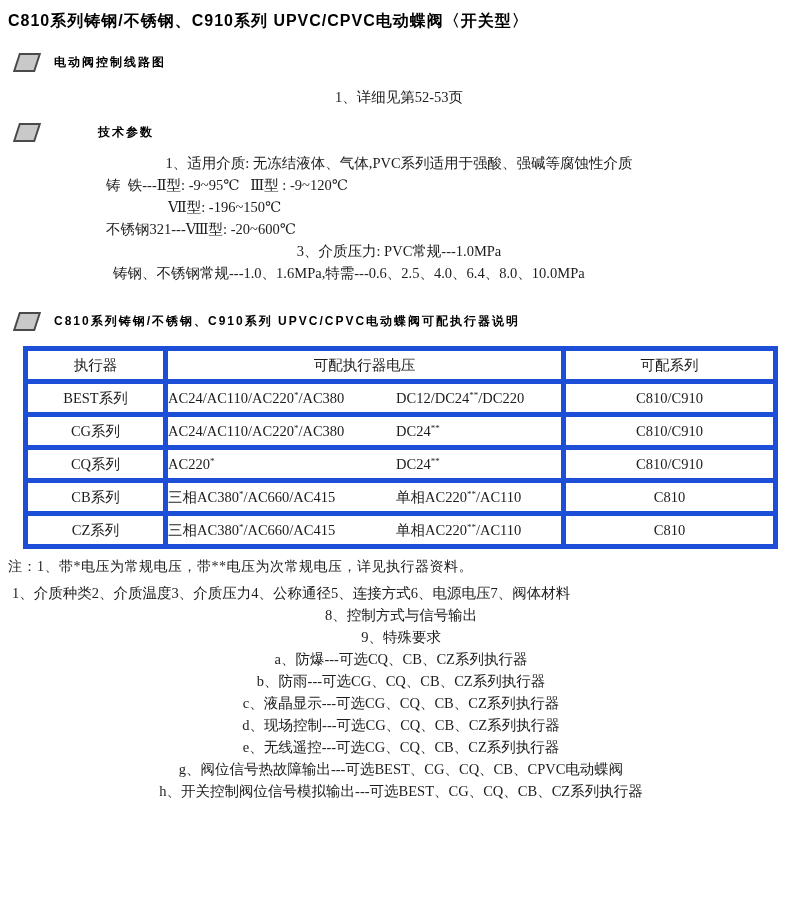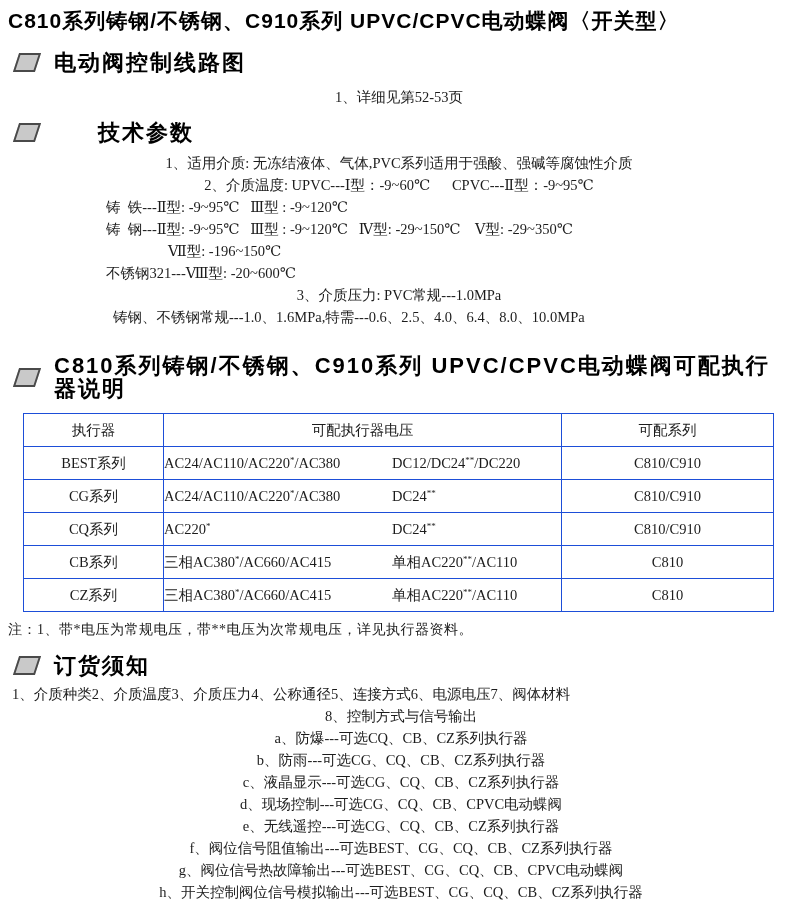--- a/index.html
+++ b/index.html
@@ -6,28 +6,28 @@
   html, body { margin: 0; padding: 0; }
   body {
     width: 800px; height: 922px; overflow: hidden;
     background: #ffffff; color: #1c1c1c;
     font-family: "Liberation Serif", "DejaVu Serif", serif;
   }
   .page { padding: 6px 10px 0 8px; }
 
   .title {
     font-family: "Liberation Sans", "DejaVu Sans", sans-serif;
-    font-size: 21px; font-weight: 700; color: #000;
+    font-size: 16px; font-weight: 700; color: #000;
     letter-spacing: 1px; margin: 2px 0 0 0; line-height: 26px;
   }
 
   .sec-head {
     display: flex; align-items: center;
     font-family: "Liberation Sans", "DejaVu Sans", sans-serif;
-    font-weight: 700; font-size: 22px; color: #000;
+    font-weight: 700; font-size: 12px; color: #000;
     letter-spacing: 2px; line-height: 23px;
   }
   .para-icon {
     display: inline-block; width: 22px; height: 19px;
     background: #c9c9c9; border: 2px solid #4a4a4a;
     transform: skewX(-18deg); margin: 0 16px 0 8px; flex: 0 0 auto;
   }
 
   #sec-wiring { margin-top: 17px; }
   #wiring-line { margin-top: 12px; }
@@ -42,21 +42,21 @@
   .ind2 { padding-left: 160px; }
   .ind3 { padding-left: 105px; }
 
   #sec-acc { margin-top: 26px; }
 
   table.acc {
     border-collapse: collapse; table-layout: fixed;
     width: 750px; margin: 13px 0 0 15px;
   }
   table.acc th, table.acc td {
-    border: 1px solid #1d4ed8; height: 33px;
+    border: 5px solid #1d4ed8; height: 33px;
     font-size: 14.5px; font-weight: 400; padding: 0;
     color: #1c1c1c; overflow: hidden;
   }
   table.acc th { text-align: center; }
   td.c1, td.c3 { text-align: center; }
   td.c2 { padding-left: 26px; text-align: left; }
   .v-ac { display: inline-block; width: 228px; }
   .v-dc { display: inline-block; }
   .sup { font-size: 9px; position: relative; top: -5px; letter-spacing: 0; }
 
@@ -83,23 +83,21 @@
     <span>电动阀控制线路图</span>
   </div>
   <div class="body-line ind0" id="wiring-line">1、详细见第52-53页</div>
 
   <div class="sec-head" id="sec-tech">
     <span class="para-icon"></span>
     <span>技术参数</span>
   </div>
   <div id="tech-lines">
       <div class="body-line ind0">1、适用介质: 无冻结液体、气体,PVC系列适用于强酸、强碱等腐蚀性介质</div>
-      <div class="body-line ind0">2、介质温度: UPVC---Ⅰ型：-9~60℃      CPVC---Ⅱ型：-9~95℃</div>
       <div class="body-line ind1">铸  铁---Ⅱ型: -9~95℃   Ⅲ型 : -9~120℃</div>
-      <div class="body-line ind1">铸  钢---Ⅱ型: -9~95℃   Ⅲ型 : -9~120℃   Ⅳ型: -29~150℃    Ⅴ型: -29~350℃</div>
       <div class="body-line ind2">Ⅶ型: -196~150℃</div>
       <div class="body-line ind1">不锈钢321---Ⅷ型: -20~600℃</div>
       <div class="body-line ind0">3、介质压力: PVC常规---1.0MPa</div>
       <div class="body-line ind3">铸钢、不锈钢常规---1.0、1.6MPa,特需---0.6、2.5、4.0、6.4、8.0、10.0MPa</div>
     </div>
 
   <div class="sec-head" id="sec-acc">
     <span class="para-icon"></span>
     <span>C810系列铸钢/不锈钢、C910系列 UPVC/CPVC电动蝶阀可配执行器说明</span>
   </div>
@@ -141,38 +139,34 @@
         <tr>
           <td class="c1">CZ系列</td>
           <td class="c2"><span class="v-ac"><span>三相AC380</span><span class="sup">*</span><span>/AC660/AC415</span></span><span class="v-dc"><span>单相AC220</span><span class="sup">**</span><span>/AC110</span></span></td>
           <td class="c3">C810</td>
         </tr>
       </tbody>
   </table>
 
   <div id="table-note">注：1、带*电压为常规电压，带**电压为次常规电压，详见执行器资料。</div>
 
-  <div class="sec-head" id="sec-order">
-    <span class="para-icon"></span>
-    <span>订货须知</span>
-  </div>
   <div id="order-inline">
       <span>1、介质种类</span>
       <span>2、介质温度</span>
       <span>3、介质压力</span>
       <span>4、公称通径</span>
       <span>5、连接方式</span>
       <span>6、电源电压</span>
       <span>7、阀体材料</span>
     </div>
   <div id="order-lines">
       <div class="body-line ind0">8、控制方式与信号输出</div>
+      <div class="body-line ind0">9、特殊要求</div>
       <div class="body-line ind0">a、防爆---可选CQ、CB、CZ系列执行器</div>
       <div class="body-line ind0">b、防雨---可选CG、CQ、CB、CZ系列执行器</div>
       <div class="body-line ind0">c、液晶显示---可选CG、CQ、CB、CZ系列执行器</div>
-      <div class="body-line ind0">d、现场控制---可选CG、CQ、CB、CPVC电动蝶阀</div>
+      <div class="body-line ind0">d、现场控制---可选CG、CQ、CB、CZ系列执行器</div>
       <div class="body-line ind0">e、无线遥控---可选CG、CQ、CB、CZ系列执行器</div>
-      <div class="body-line ind0">f、阀位信号阻值输出---可选BEST、CG、CQ、CB、CZ系列执行器</div>
       <div class="body-line ind0">g、阀位信号热故障输出---可选BEST、CG、CQ、CB、CPVC电动蝶阀</div>
       <div class="body-line ind0">h、开关控制阀位信号模拟输出---可选BEST、CG、CQ、CB、CZ系列执行器</div>
     </div>
 
 </div>
 
 </body></html>

